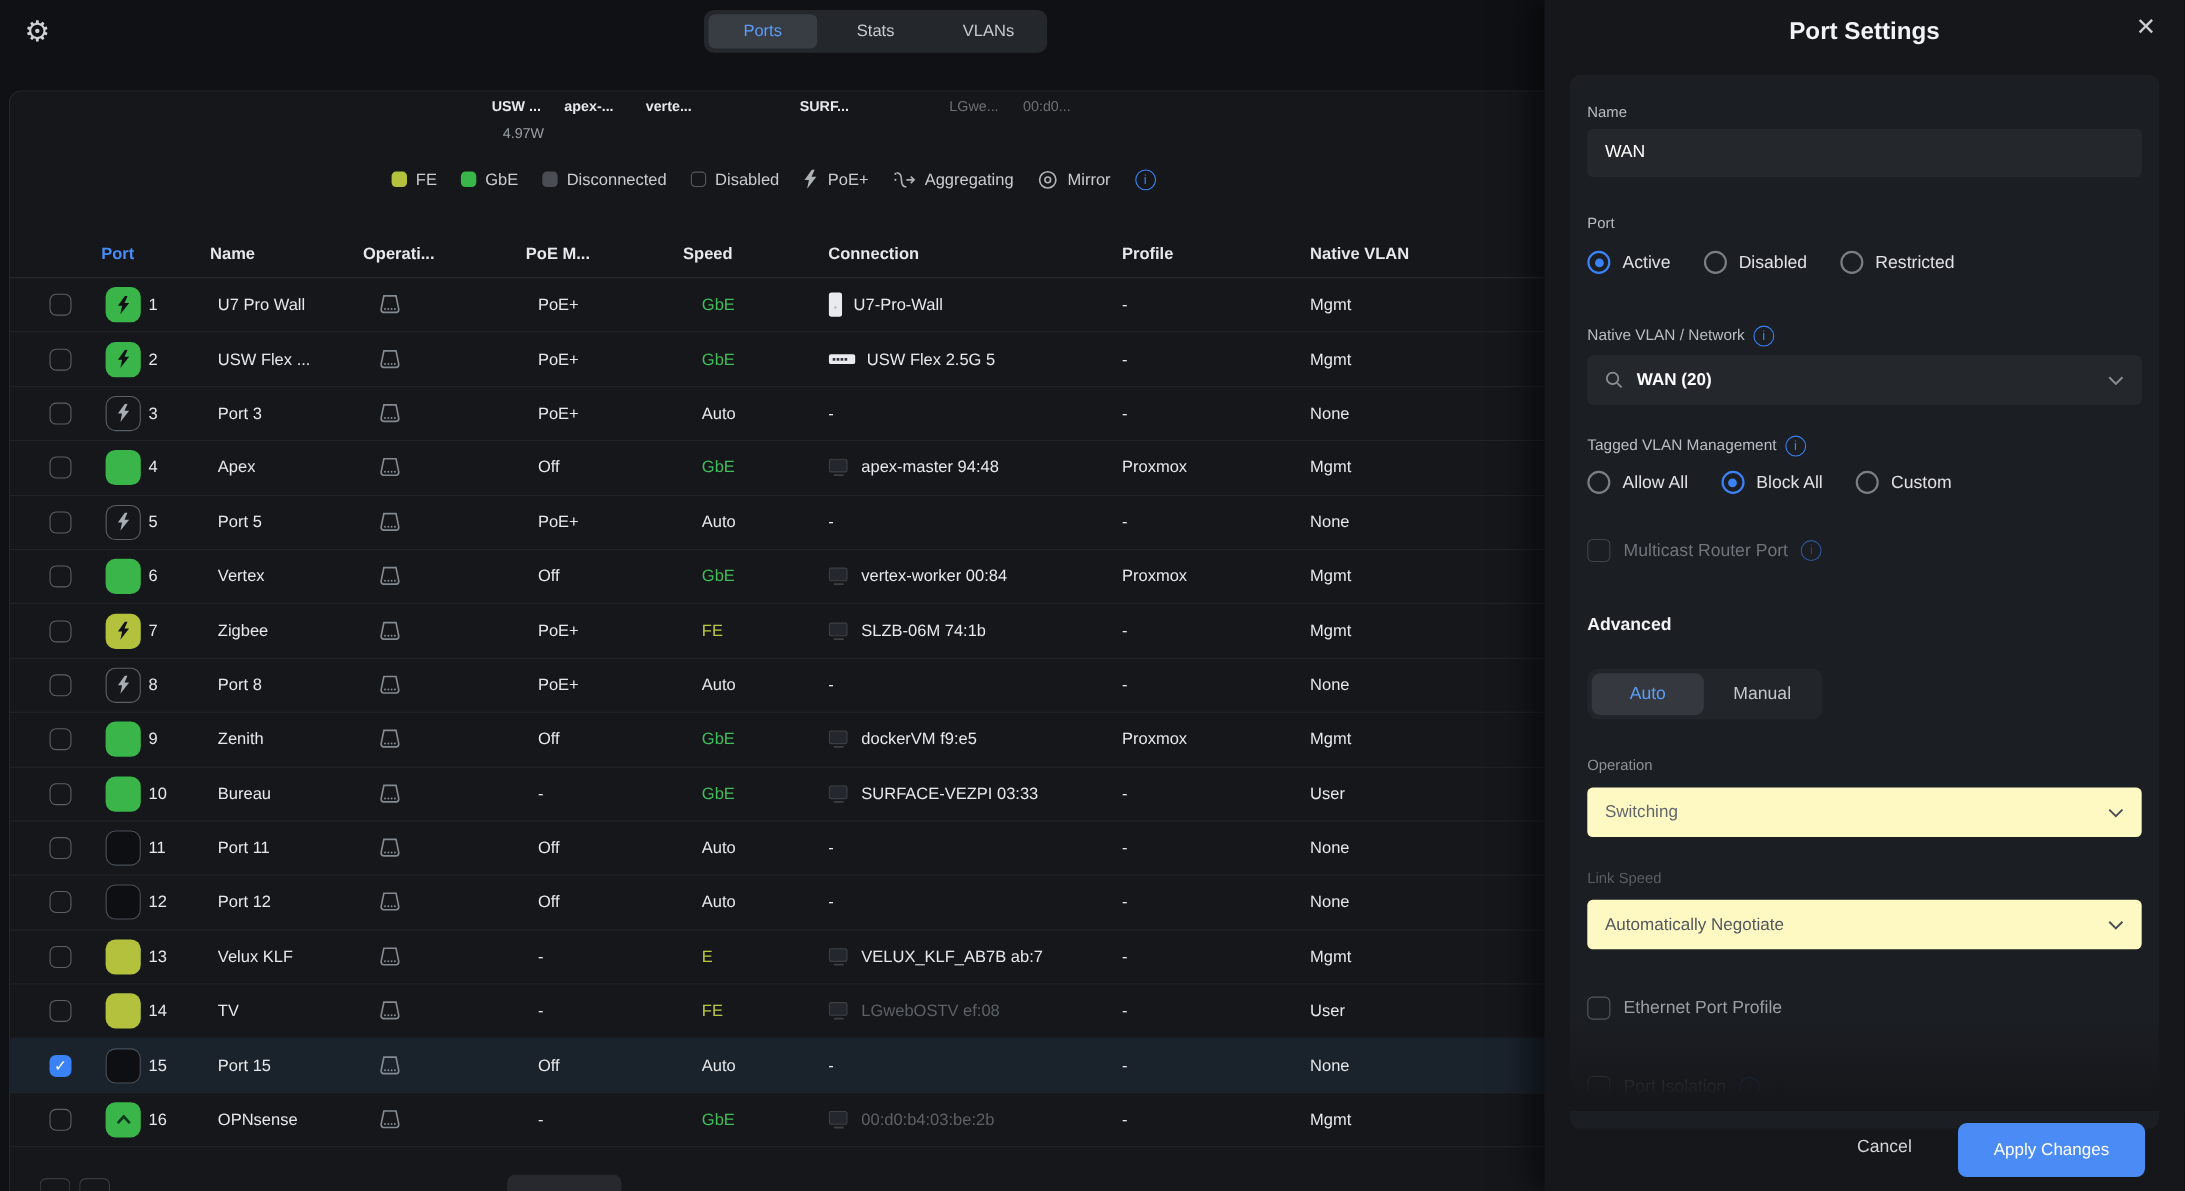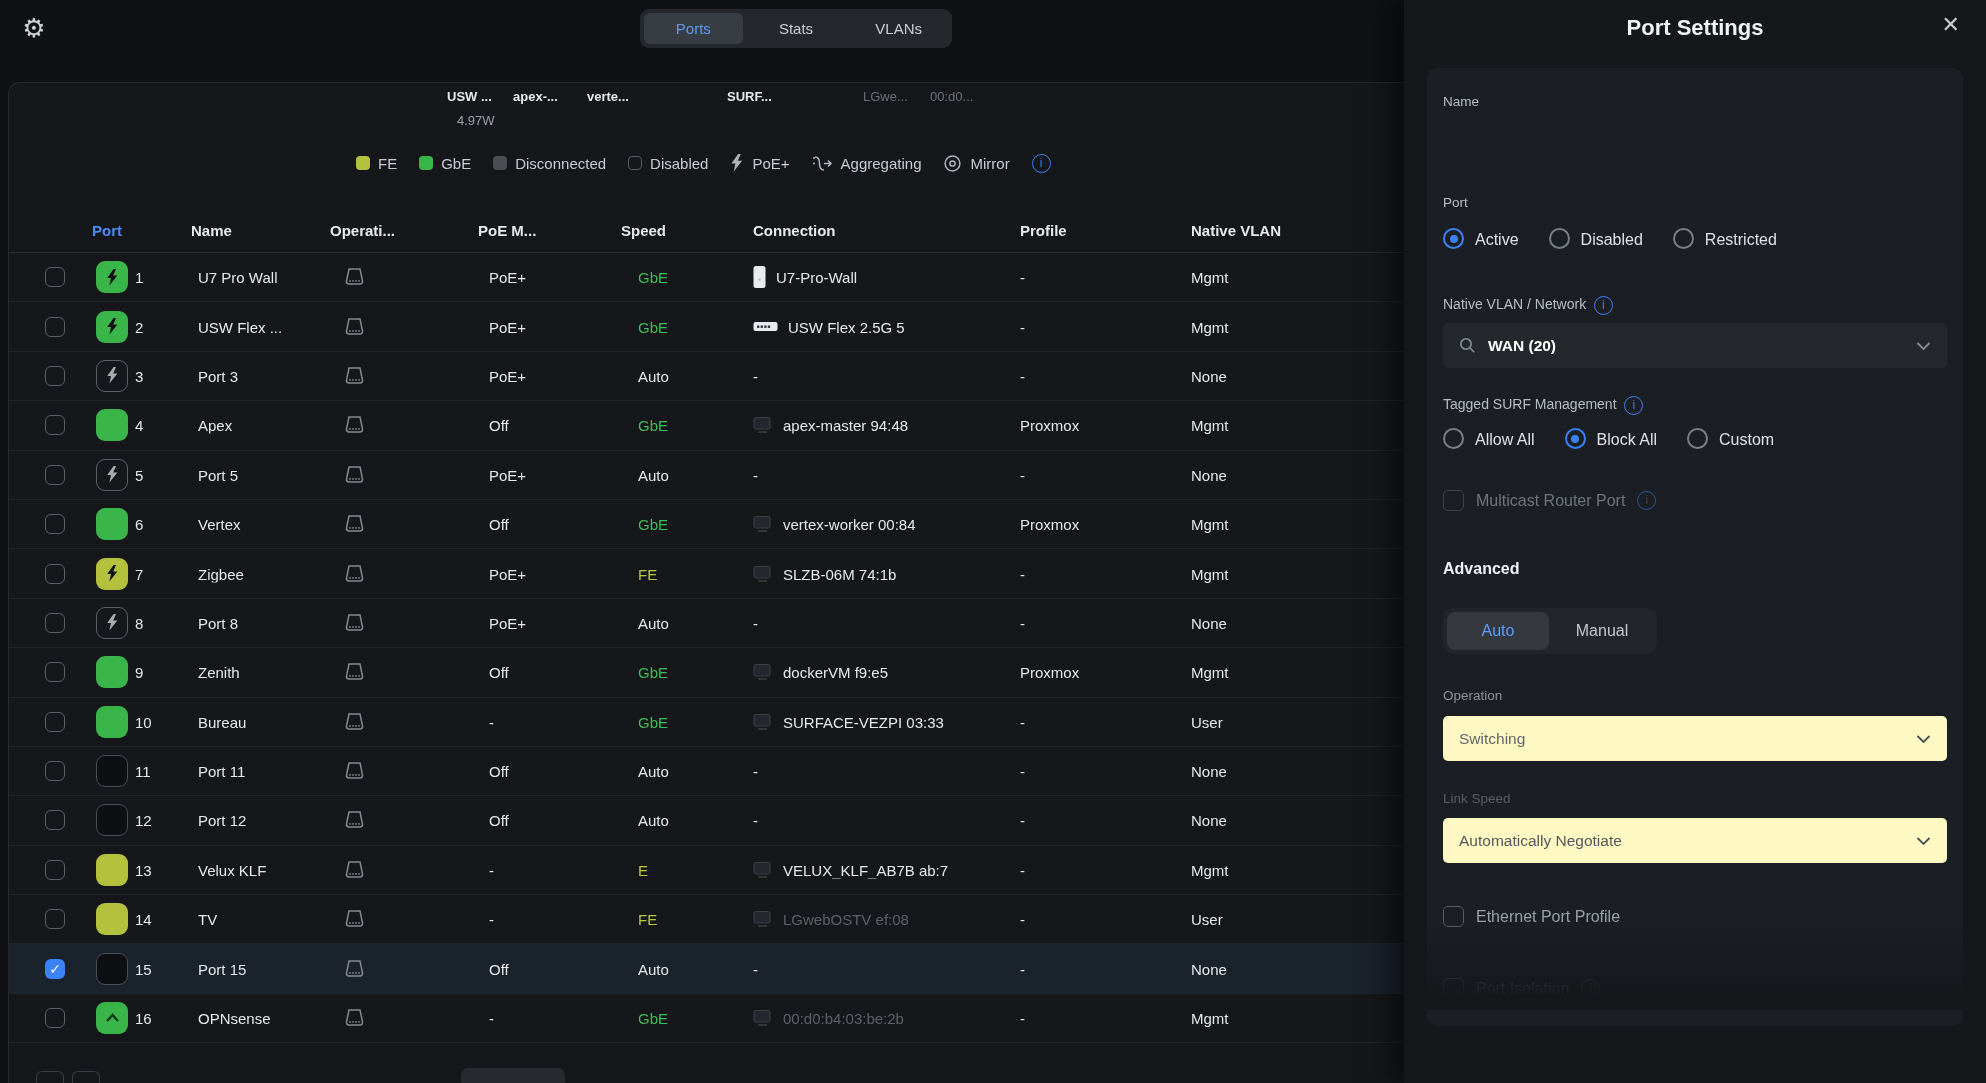--- a/index.html
+++ b/index.html
@@ -768,20 +768,21 @@
   <div class="pg-a"></div>
   <div class="pg-b"></div>
   <div class="pg-c"></div>
 
   <div class="panel">
     <div class="panel-title">Port Settings</div>
     <div class="close">✕</div>
 
     <div class="pcard">
       <span class="flabel" style="top:26px;">Name</span>
+      <div class="tinput" style="top:49px;">WAN</div>
 
       <span class="flabel" style="top:127px;">Port</span>
       <div class="radio-row" style="top:160px;">
           <span class="radio-item selected">
             <span class="rdot"></span>
             <span>Active</span>
           </span>
           <span class="radio-item">
             <span class="rdot"></span>
             <span>Disabled</span>
@@ -800,21 +801,21 @@
           <circle cx="7" cy="7" r="5.2" fill="none" stroke="#8a9097" stroke-width="1.6"></circle>
           <line x1="11" y1="11" x2="15.2" y2="15.2" stroke="#8a9097" stroke-width="1.6"></line>
         </svg>
         <span class="val">WAN (20)</span>
         <svg class="chev" width="15" height="10" viewBox="0 0 15 10">
           <polyline points="1.5,2 7.5,8 13.5,2" fill="none" stroke="currentColor" stroke-width="1.8"></polyline>
         </svg>
       </div>
 
       <span class="flabel md" style="top:328px;">
-        <span>Tagged SURF Management</span>&nbsp; <span class="info">i</span>
+        <span>Tagged VLAN Management</span>&nbsp; <span class="info">i</span>
       </span>
       <div class="radio-row" style="top:360px;">
           <span class="radio-item">
             <span class="rdot"></span>
             <span>Allow All</span>
           </span>
           <span class="radio-item selected">
             <span class="rdot"></span>
             <span>Block All</span>
           </span>
@@ -859,15 +860,19 @@
 
       <div class="chk-row fade" style="top:910px;">
         <span class="chk"></span>
         <span>Port Isolation</span>
         <span class="info dim">i</span>
       </div>
     </div>
 
     <div class="fadeout"></div>
 
+    <div class="pfooter">
+      <span class="btn-cancel">Cancel</span>
+      <button class="btn-apply">Apply Changes</button>
+    </div>
   </div>
 
 </div>
 
 </body></html>

